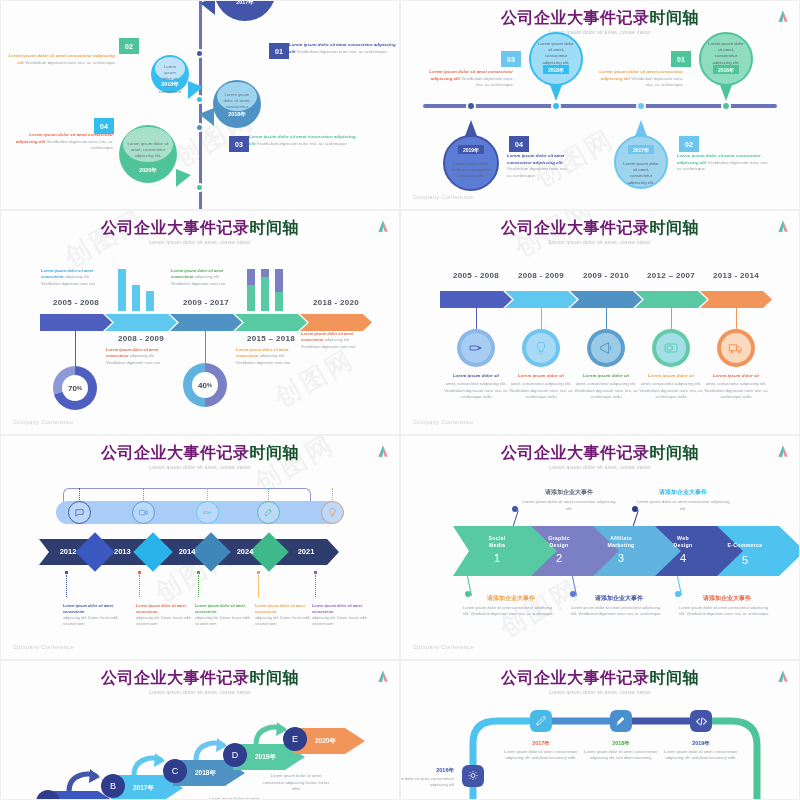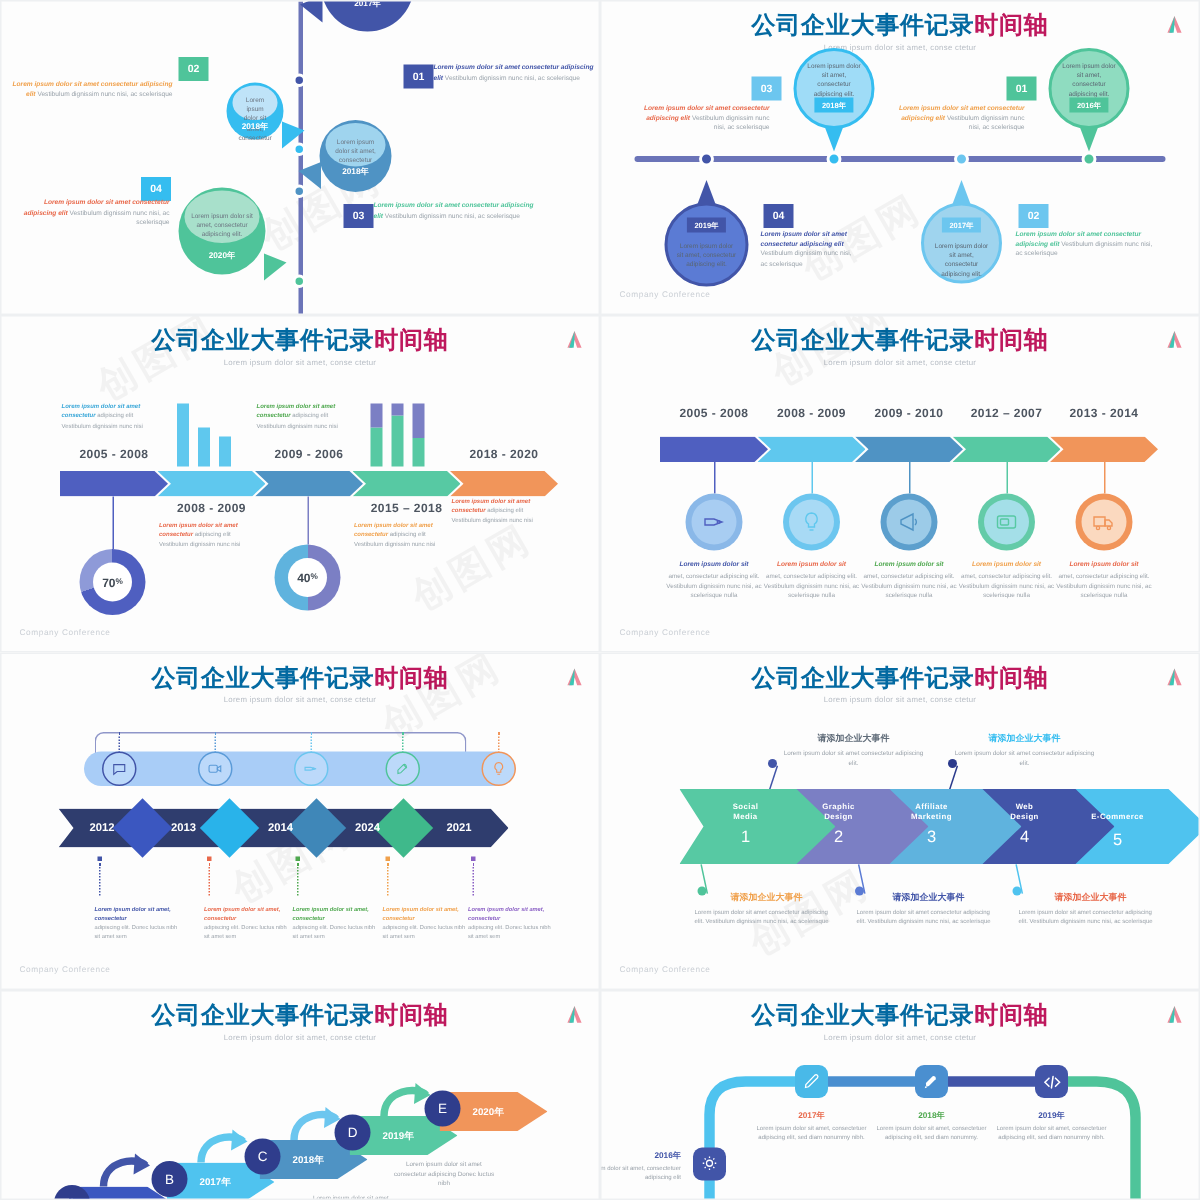--- a/index.html
+++ b/index.html
@@ -24,22 +24,22 @@
   .slide-inner { position: absolute; inset: 0; }
 
   
   .title {
     position: absolute; left: 0; right: 0; top: 8px;
     text-align: center;
     font-size: 16px; font-weight: 700; letter-spacing: .5px;
     line-height: 1.1;
     white-space: nowrap;
   }
-  .title .cy { color: #0369a1; margin-top: 25px; }
-  .title .dk { color: #be185d; }
+  .title .cy { color: #701a75; margin-top: 25px; }
+  .title .dk { color: #14532d; }
   .subtitle {
     position: absolute; left: 0; right: 0; top: 28px;
     text-align: center; font-size: 5.2px; color: #b6bcc4;
     letter-spacing: .2px;
   }
   .logo {
     position: absolute; right: 10px; top: 9px;
     width: 12px; height: 13px;
   }
   .footer {
@@ -282,21 +282,21 @@
         <div class="footer">Company Conference</div>
         <div class="wm" style="left: 270px; top: 150px;">创图网</div>
         <div class="wm" style="left: 60px; top: 10px;">创图网</div>
         <div class="chev first" style="left: 39px; top: 103px; width: 72px; background: rgb(79, 95, 192);"></div>
         <div class="chev" style="left: 104px; top: 103px; width: 72px; background: rgb(95, 200, 238);"></div>
         <div class="chev" style="left: 169px; top: 103px; width: 72px; background: rgb(79, 147, 196);"></div>
         <div class="chev" style="left: 234px; top: 103px; width: 72px; background: rgb(87, 201, 163);"></div>
         <div class="chev" style="left: 299px; top: 103px; width: 72px; background: rgb(241, 149, 90);"></div>
         <div class="rng" style="left: 39px; top: 87px; width: 72px;">2005 - 2008</div>
         <div class="rng" style="left: 104px; top: 123px; width: 72px;">2008 - 2009</div>
-        <div class="rng" style="left: 169px; top: 87px; width: 72px;">2009 - 2006</div>
+        <div class="rng" style="left: 169px; top: 87px; width: 72px;">2009 - 2017</div>
         <div class="rng" style="left: 234px; top: 123px; width: 72px;">2015 – 2018</div>
         <div class="rng" style="left: 299px; top: 87px; width: 72px;">2018 - 2020</div>
         <div class="desc" style="left: 40px; top: 57px; width: 66px; font-size: 4px; line-height: 1.6;"><b style="color: rgb(58, 167, 216);">Lorem ipsum dolor sit amet consectetur </b><span class="gr">adipiscing elit Vestibulum dignissim nunc nisi</span></div>
         <div class="desc" style="left: 105px; top: 136px; width: 66px; font-size: 4px; line-height: 1.6;"><b style="color: rgb(232, 104, 74);">Lorem ipsum dolor sit amet consectetur </b><span class="gr">adipiscing elit Vestibulum dignissim nunc nisi</span></div>
         <div class="desc" style="left: 170px; top: 57px; width: 66px; font-size: 4px; line-height: 1.6;"><b style="color: rgb(79, 168, 79);">Lorem ipsum dolor sit amet consectetur </b><span class="gr">adipiscing elit Vestibulum dignissim nunc nisi</span></div>
         <div class="desc" style="left: 235px; top: 136px; width: 66px; font-size: 4px; line-height: 1.6;"><b style="color: rgb(240, 160, 75);">Lorem ipsum dolor sit amet consectetur </b><span class="gr">adipiscing elit Vestibulum dignissim nunc nisi</span></div>
         <div class="desc" style="left: 300px; top: 120px; width: 66px; font-size: 4px; line-height: 1.6;"><b style="color: rgb(232, 104, 74);">Lorem ipsum dolor sit amet consectetur </b><span class="gr">adipiscing elit Vestibulum dignissim nunc nisi</span></div>
         <div style="position: absolute; left: 117px; top: 58px; width: 36px; height: 42px;">
           <div style="position: absolute; left: 0px; bottom: 0px; width: 8px; height: 42px; background: rgb(95, 200, 238);"></div>
           <div style="position: absolute; left: 14px; bottom: 0px; width: 8px; height: 26.04px; background: rgb(95, 200, 238);"></div>

